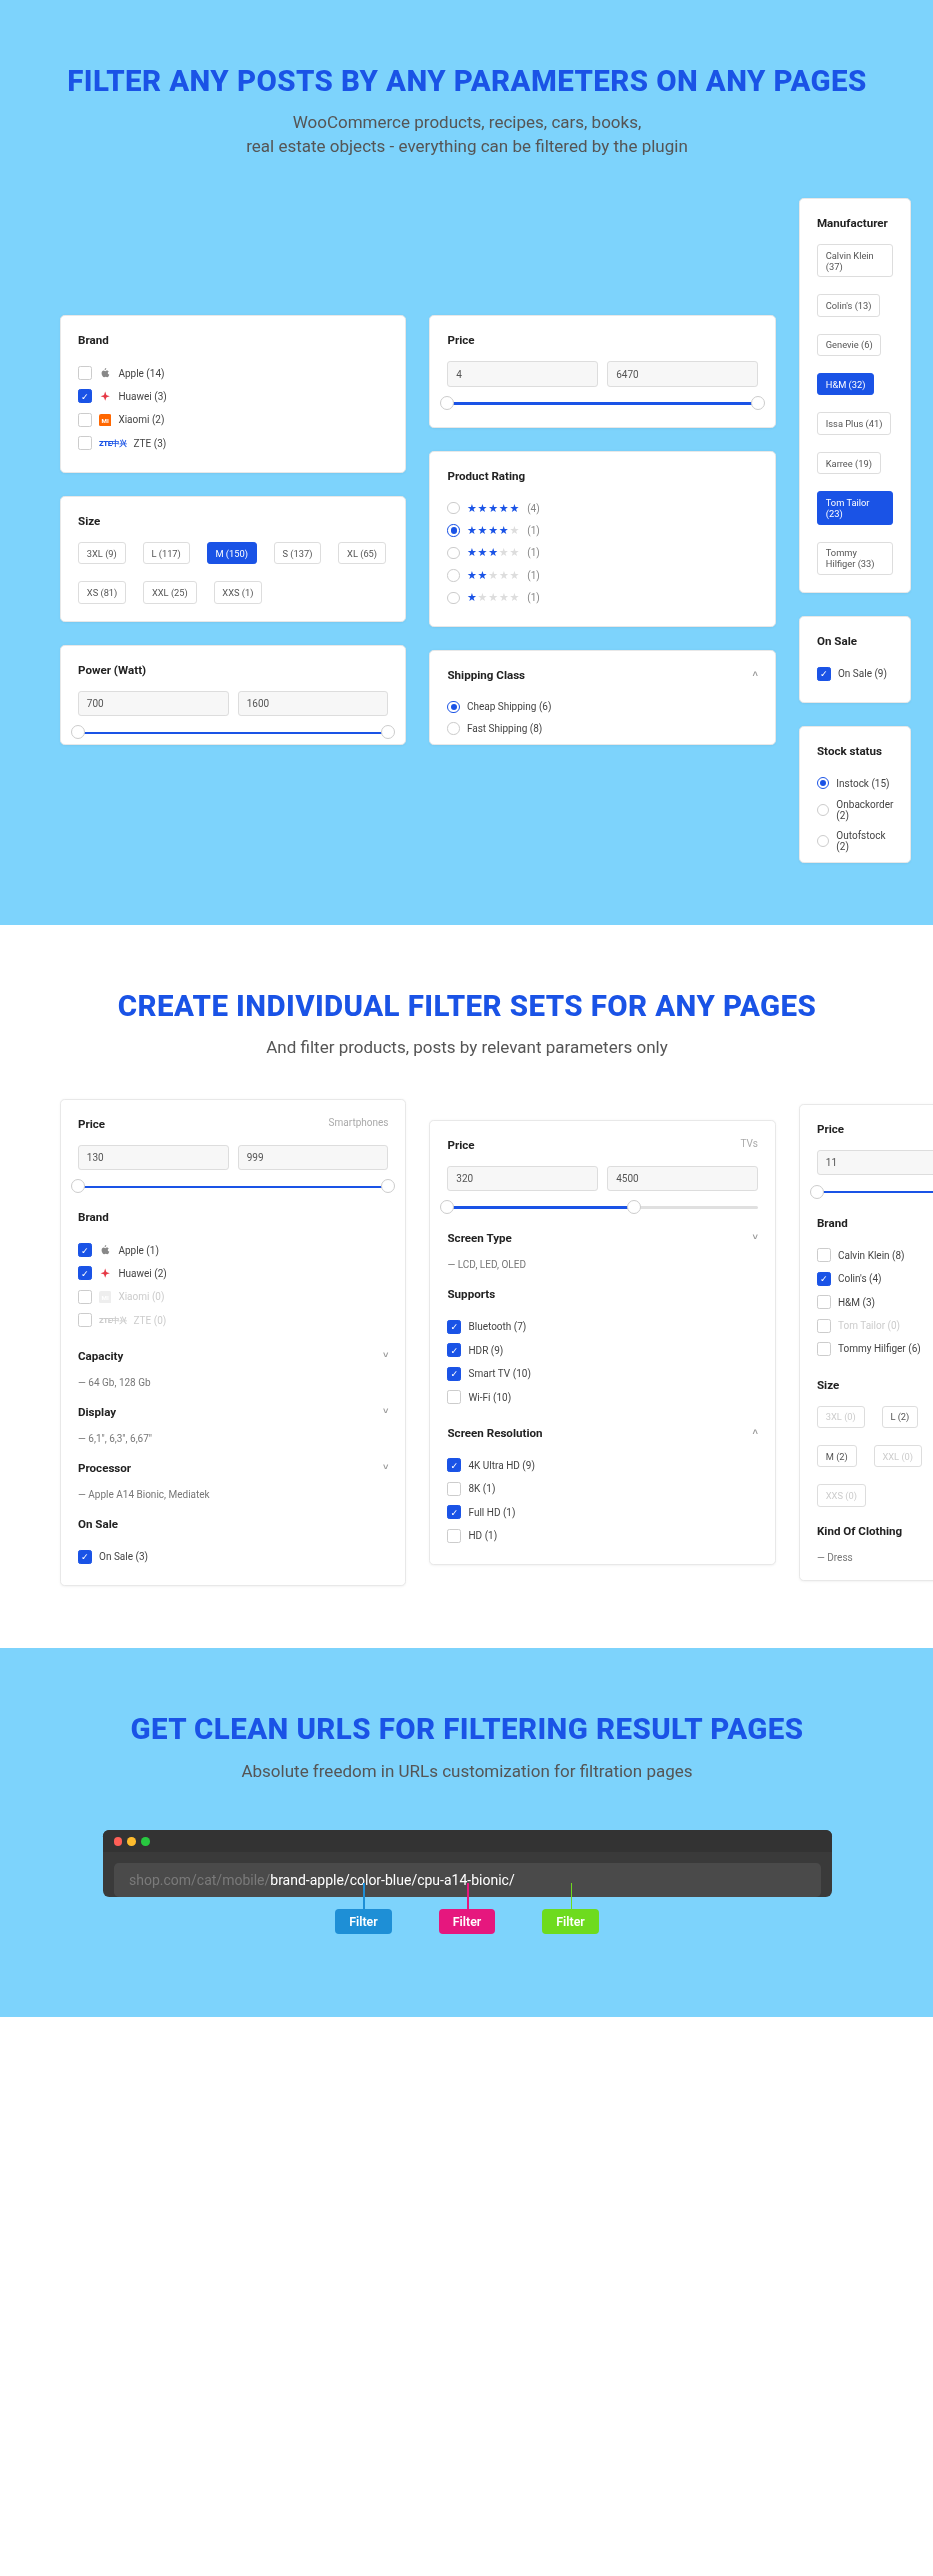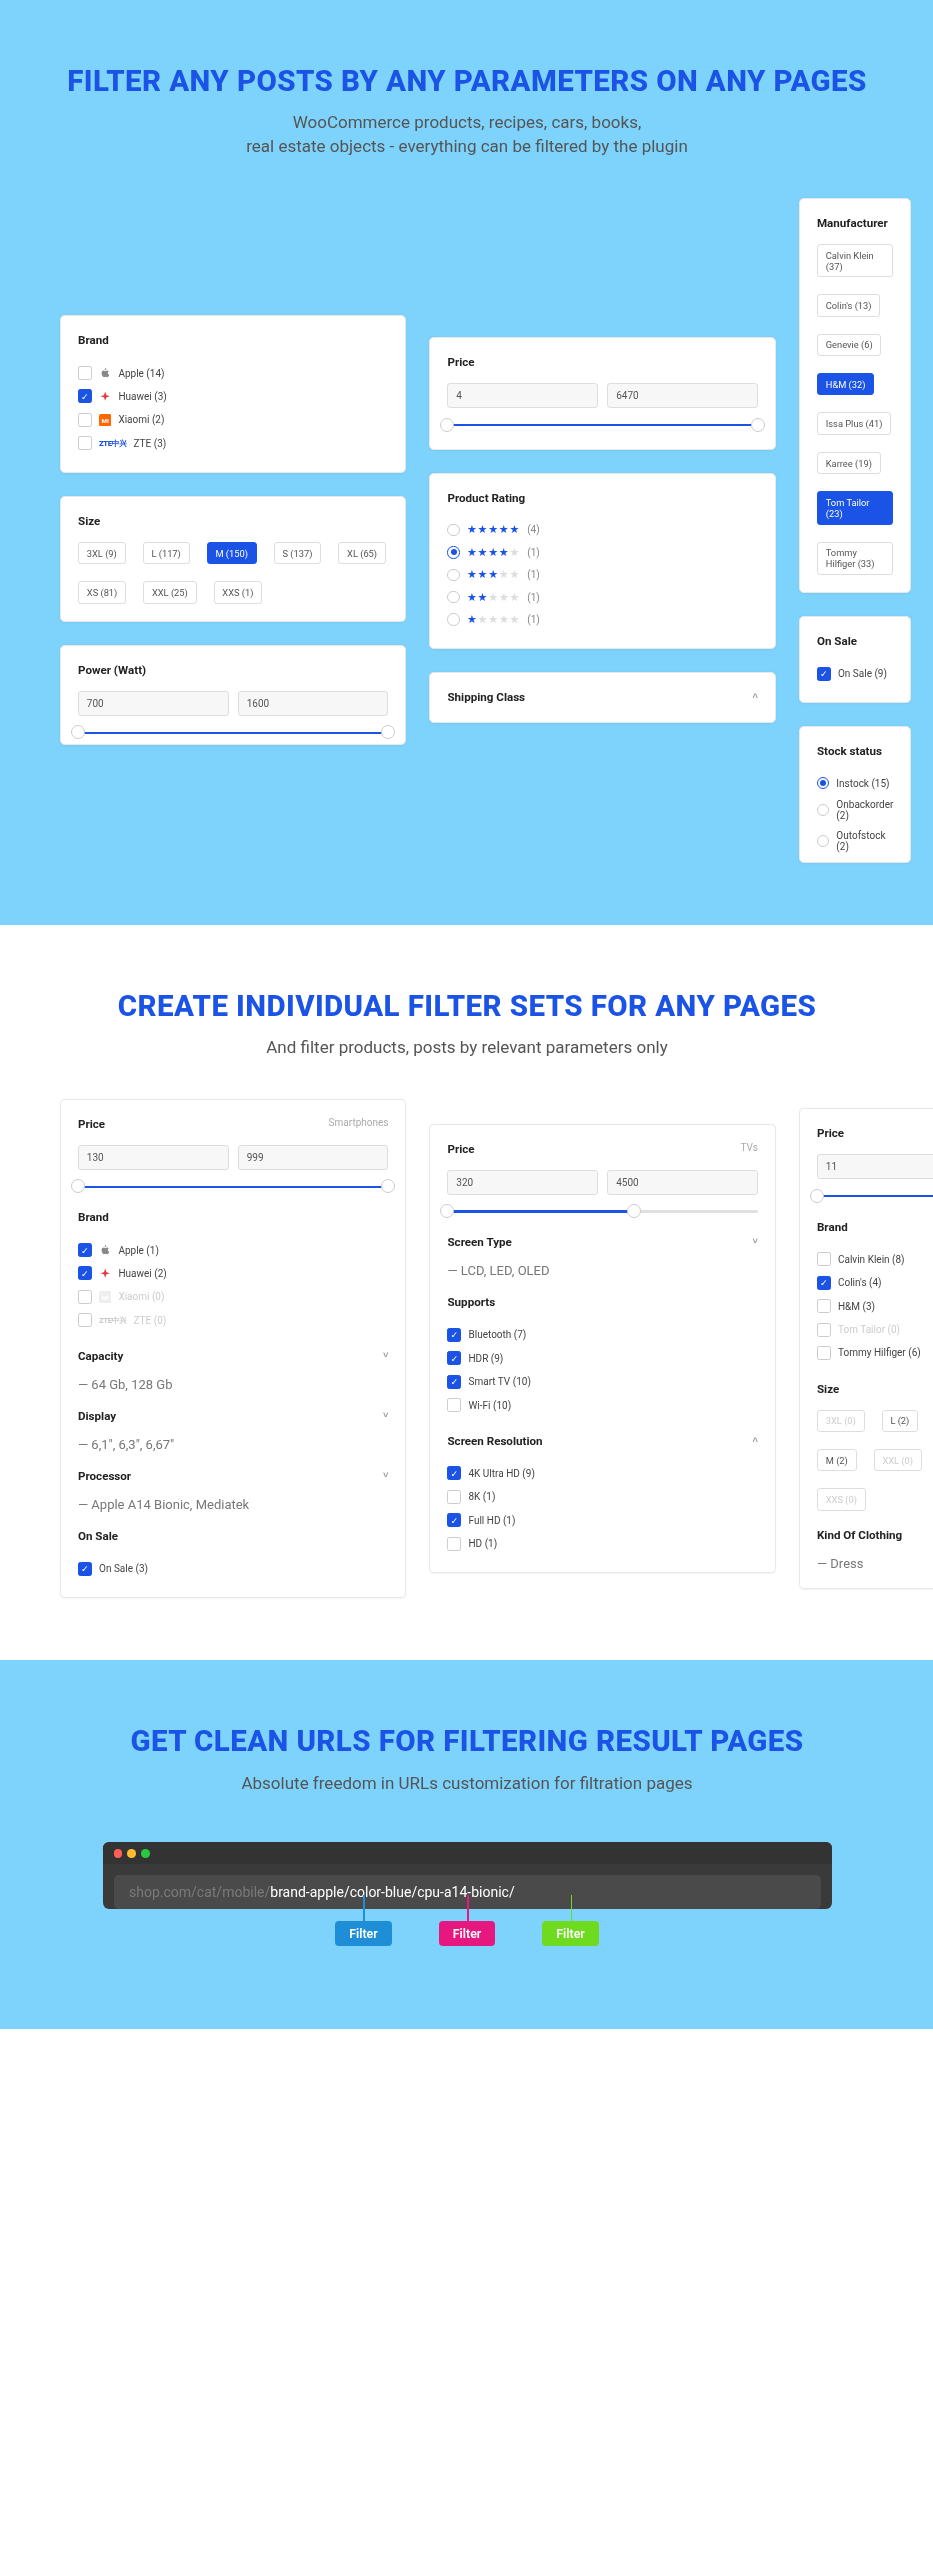--- a/index.html
+++ b/index.html
@@ -27,21 +27,21 @@
 .slider .track{position:absolute;top:6.2px;left:0;right:0;height:2.3px;background:#e0e0e0;border-radius:1.6px}
 .slider .fill{position:absolute;top:6.2px;height:2.3px;background:#1a53e6;border-radius:1.6px}
 .slider .thumb{position:absolute;top:0;width:14px;height:14px;background:#fff;border:1.6px solid #ccc;border-radius:50%;margin-left:-7px}
 .chips{display:flex;flex-wrap:wrap;gap:17px}
 .chip{padding:4.7px 7.8px;border:0.8px solid #ddd;border-radius:3.1px;font-size:9.3px;color:#555;background:#fff}
 .chip.on{background:#1a53e6;border-color:#1a53e6;color:#fff}
 .chip.dim{color:#ccc}
 .stars{color:#1a53e6;font-size:11px;letter-spacing:0.8px}
 .stars .off{color:#ddd}
 .chev{float:right;color:#999;font-size:9.3px}
-.sub-label{font-size:13px;color:#777;margin-top:3.1px}
+.sub-label{font-size:10px;color:#777;margin-top:3.1px}
 .sect{margin-top:17px}
 .dim{color:#ccc !important}
 .url-box{max-width:729px;margin:47px auto 0;background:#3a3a3a;border-radius:6.2px;padding:0;overflow:visible;position:relative}
 .url-bar-top{height:22px;background:#333;border-radius:6.2px 6.2px 0 0;display:flex;align-items:center;padding:0 11px;gap:5.4px}
 .dot{width:8.5px;height:8.5px;border-radius:50%}
 .url-field{background:#4a4a4a;margin:11px;height:34px;border-radius:4.7px;display:flex;align-items:center;padding:0 15.5px;font-size:14px;color:#7a7a7a}
 .url-field .lit{color:#fff}
 .labels{display:flex;justify-content:center;gap:47px;margin-top:23px}
 .lab{padding:4.7px 14px;border-radius:3.9px;color:#fff;font-size:12.4px;font-weight:600;position:relative}
 .lab::before{content:"";position:absolute;bottom:100%;left:50%;width:1.6px;height:26px;background:currentColor}
@@ -158,20 +158,30 @@
               </div>
               <div class="row">
                 <span class="radio "></span>
                 <span class="stars">★<span class="off">★</span><span class="off">★</span><span class="off">★</span><span class="off">★</span></span>
                 <span style="color:#888">(1)</span>
               </div>
             </div>
   </div>
   <div class="card" style="padding-bottom:4.7px">
     <div class="card-title"><span>Shipping Class</span><span class="chev">˄</span></div>
+    <div id="s1-shipping">
+              <div class="row">
+                <span class="radio on"></span>
+                <span>Cheap Shipping (6)</span>
+              </div>
+              <div class="row">
+                <span class="radio "></span>
+                <span>Fast Shipping (8)</span>
+              </div>
+            </div>
   </div>
 </div>
 
 <div class="col">
   <div class="card">
     <div class="card-title">Manufacturer</div>
     <div class="chips" id="s1-manuf">
               <span class="chip">Calvin Klein (37)</span>
               <span class="chip">Colin's (13)</span>
               <span class="chip">Genevie (6)</span>

